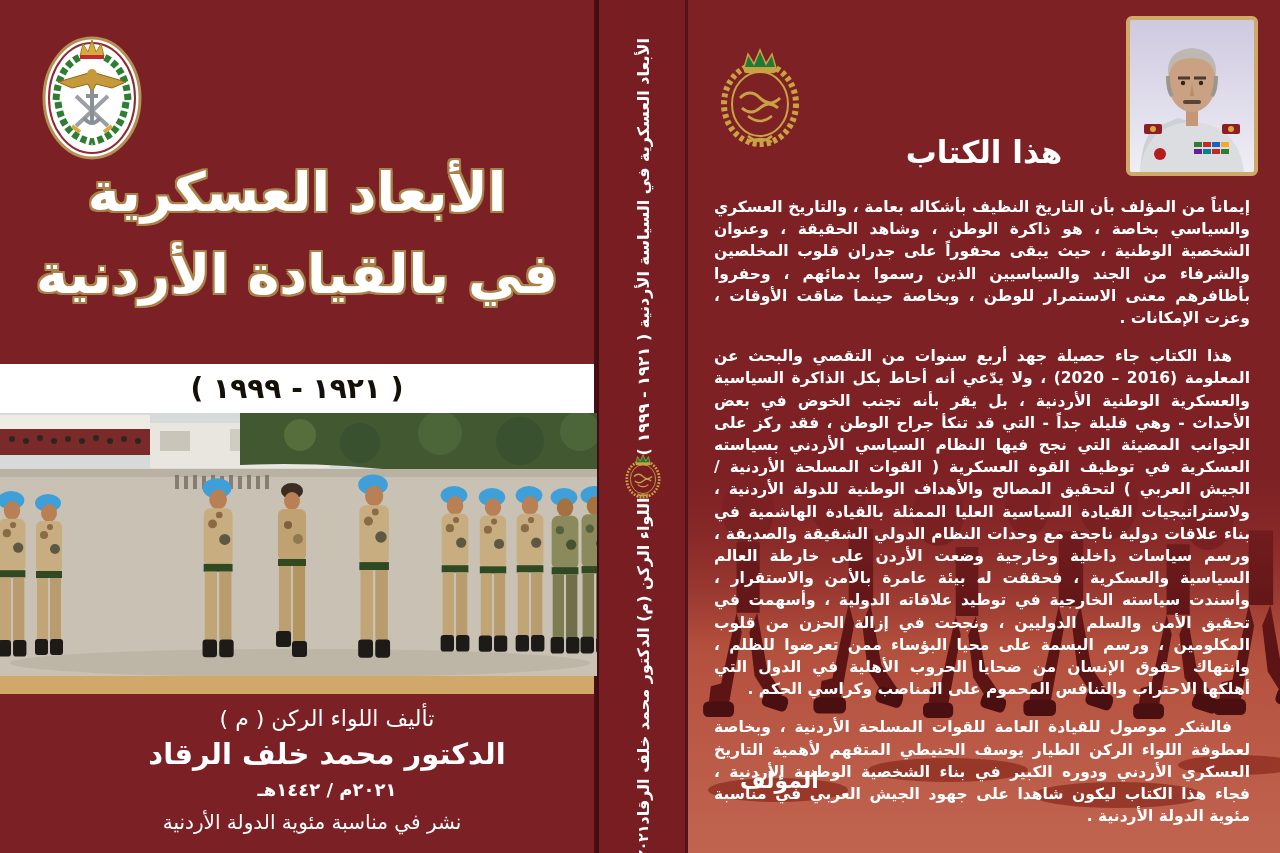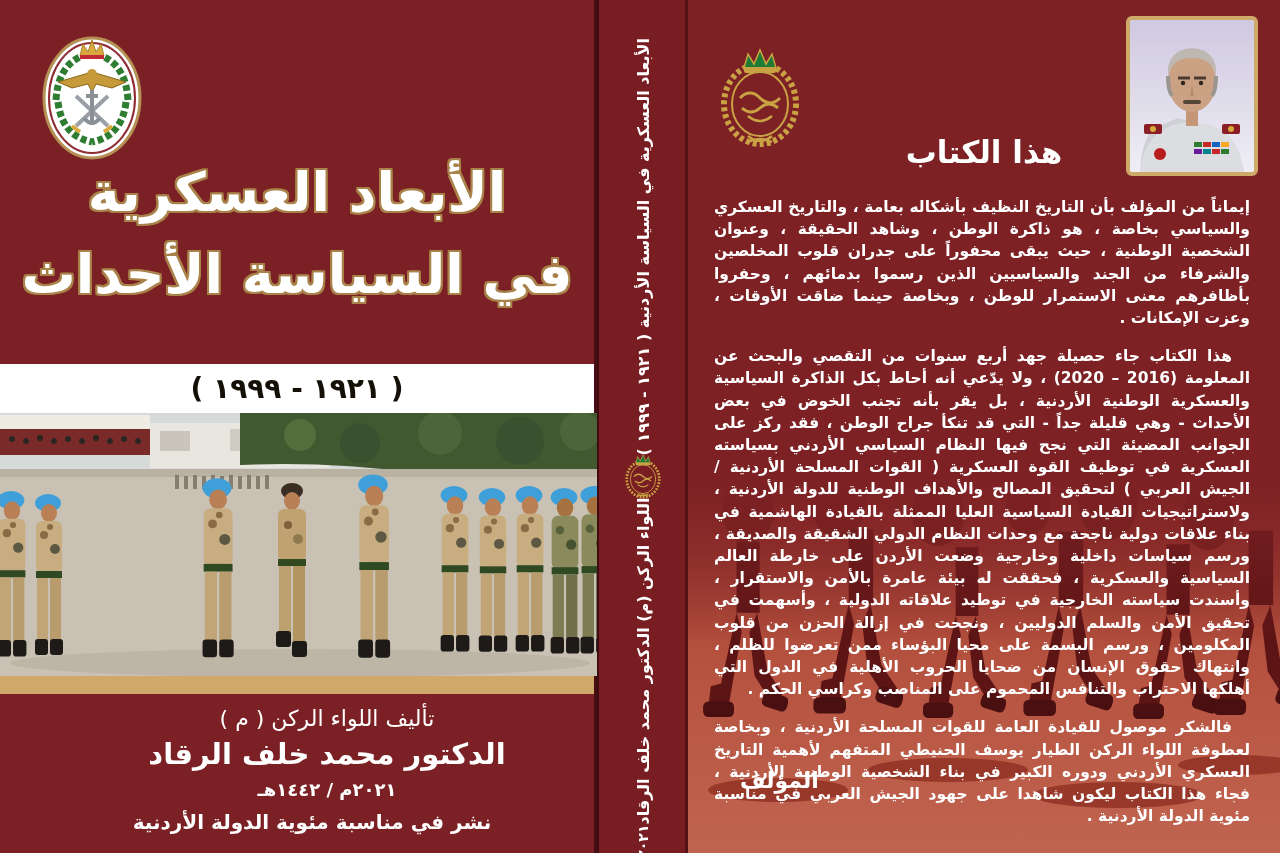--- a/index.html
+++ b/index.html
@@ -21,21 +21,21 @@
     position:absolute;left:0;top:364px;width:100%;height:49px;background:#ffffff;
     display:flex;align-items:center;justify-content:center;
   }
   .dates-band .dates{direction:rtl;color:#141008;font-weight:bold;font-size:28px;letter-spacing:2px;}
   .front-photo{position:absolute;left:0;top:413px;width:597px;height:263px;overflow:hidden;background:#c9c2b4;}
   .gold-strip{position:absolute;left:0;top:676px;width:100%;height:18px;background:#d0a96a;}
   .author-block{position:absolute;left:0;top:702px;width:100%;text-align:center;direction:rtl;color:#fff;}
   .author-block .a-prefix{font-size:22px;font-weight:normal;margin:4px 0 6px 60px;}
   .author-block .a-name{font-size:29px;font-weight:bold;margin:0 0 8px 60px;}
   .author-block .a-year{font-size:18px;font-weight:bold;margin:0 0 10px 60px;}
-  .author-block .a-occasion{font-size:20px;font-weight:bold;margin:0 0 0 30px;}
+  .author-block .a-occasion{font-size:20px;font-weight:normal;margin:0 0 0 30px;}
   
   .spine{position:relative;width:91px;height:853px;background:#781d22;border-left:2px solid #3f0d11;border-right:3px solid #551217;box-sizing:border-box;}
   .spine-rot{
     position:absolute;top:0;left:2px;width:853px;height:84px;
     transform-origin:0 0;transform:rotate(-90deg) translateX(-853px);
     display:flex;flex-direction:row;align-items:center;justify-content:space-between;
     direction:rtl;box-sizing:border-box;padding:0 38px 0 46px;
     color:#fff;font-weight:bold;white-space:nowrap;
   }
   .sp-title{font-size:16px;}
@@ -131,21 +131,21 @@
       <rect x="38" y="25" width="24" height="4" fill="#c22a33"></rect>
       <path d="M50 42 L16 52 L30 58 L46 54 L50 62 L54 54 L70 58 L84 52 Z" fill="#c69a3a" stroke="#8a6716" stroke-width="1"></path>
       <circle cx="50" cy="44" r="5" fill="#c69a3a"></circle>
       <path d="M34 66 L66 96 M66 66 L34 96" stroke="#9aa0a6" stroke-width="4"></path>
       <path d="M50 60 v34 M42 88 q8 10 16 0 M44 66 h12" stroke="#8a9096" stroke-width="4" fill="none"></path>
       <path d="M30 96 l8 6 M70 96 l-8 6" stroke="#d8a93e" stroke-width="4"></path>
     </svg>
 
     <div class="front-title">
       <div class="t-line">الأبعاد العسكرية</div>
-      <div class="t-line">في السياسة الأحداث</div>
+      <div class="t-line">في بالقيادة الأردنية</div>
     </div>
 
     <div class="dates-band">
       <span class="dates">( ١٩٢١ - ١٩٩٩ )</span>
     </div>
 
     <svg class="front-photo" viewBox="0 0 597 263" preserveAspectRatio="none">
       <rect x="0" y="0" width="597" height="60" fill="#d6dad9"></rect>
       <rect x="150" y="10" width="180" height="45" fill="#e8e6df"></rect>
       <rect x="160" y="18" width="30" height="20" fill="#c9c5ba"></rect>

